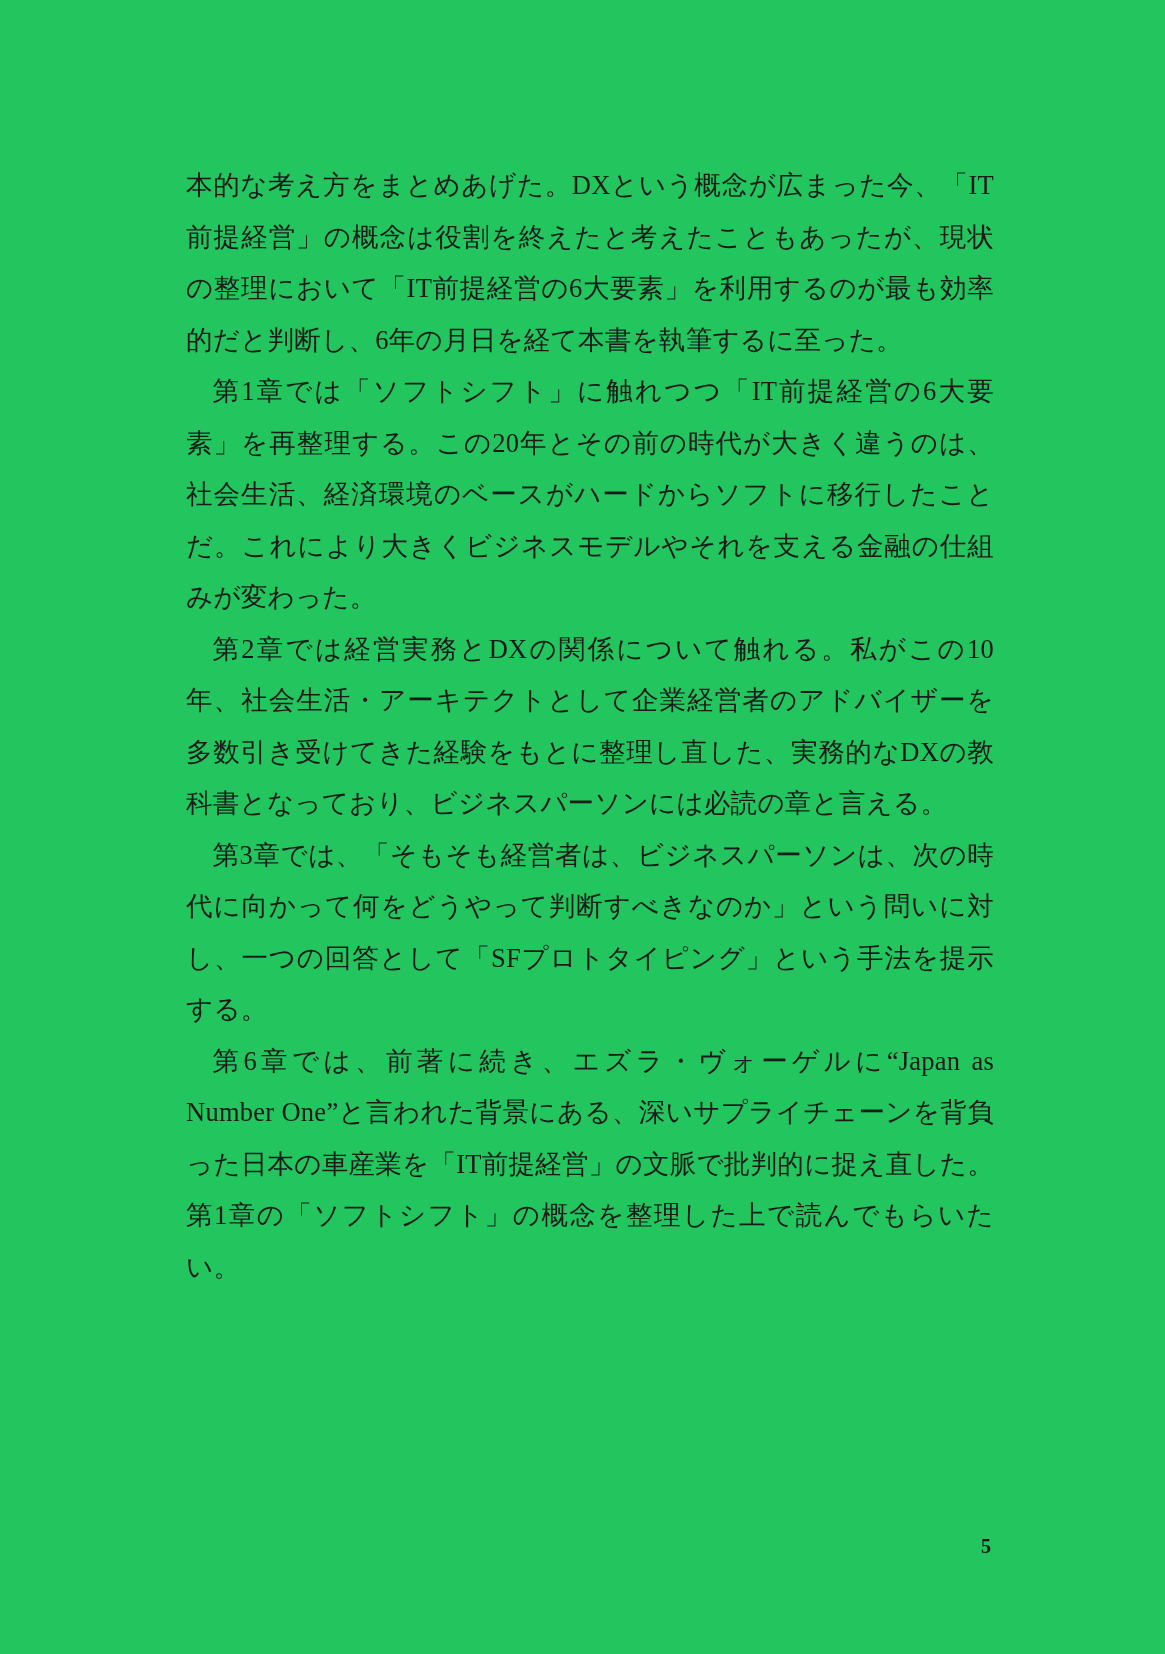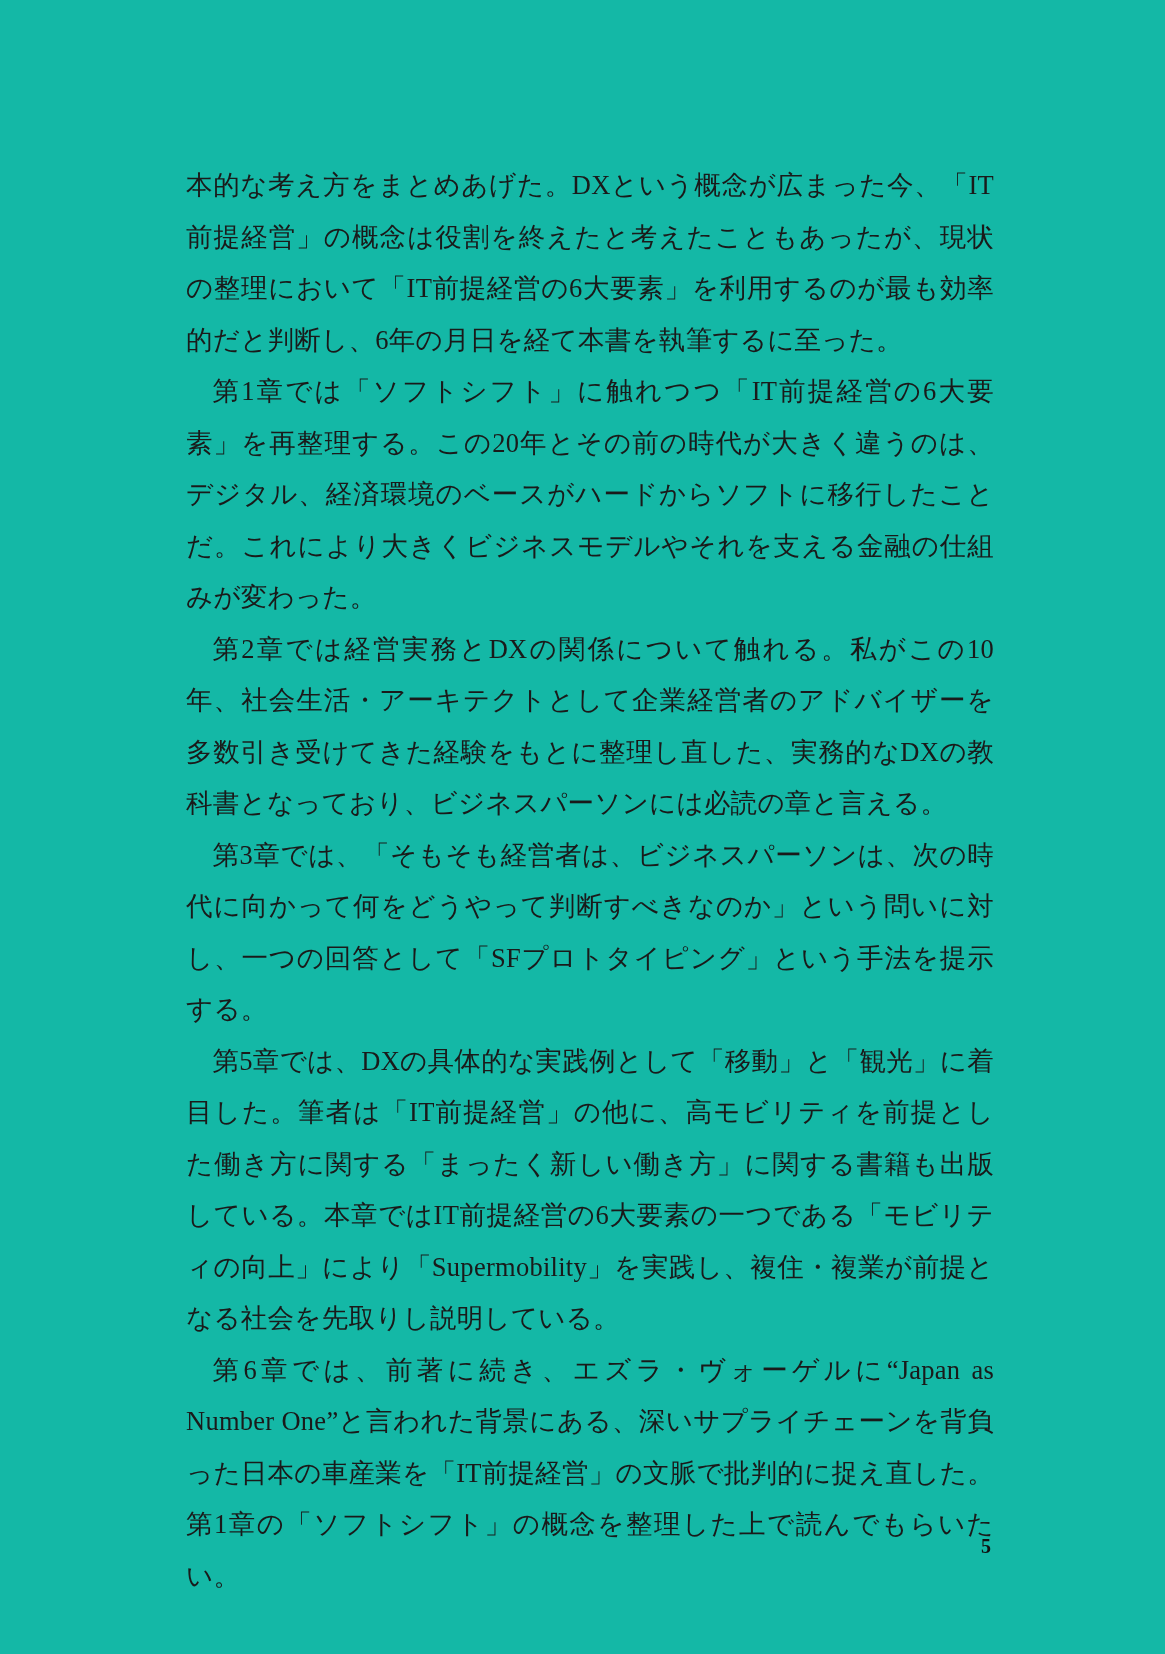--- a/index.html
+++ b/index.html
@@ -8,21 +8,21 @@
     background: #ffffff;
   }
   body {
     font-family: "Liberation Serif", "DejaVu Serif", serif;
     color: #1a1a1a;
   }
   .page {
     position: relative;
     width: 1165px;
     height: 1654px;
-    background: #14b8a6;
+    background: #22c55e;
     overflow: hidden;
     box-sizing: border-box;
   }
   .text-block {
     position: absolute;
     left: 186px;
     top: 160px;
     width: 808px;
   }
   .para {
@@ -48,23 +48,22 @@
     letter-spacing: 0;
   }
 </style>
 </head>
 <body>
 
 <div class="page">
 
   <div class="text-block">
     <p class="para">本的な考え方をまとめあげた。DXという概念が広まった今、「IT前提経営」の概念は役割を終えたと考えたこともあったが、現状の整理において「IT前提経営の6大要素」を利用するのが最も効率的だと判断し、6年の月日を経て本書を執筆するに至った。</p>
-    <p class="para indent">第1章では「ソフトシフト」に触れつつ「IT前提経営の6大要素」を再整理する。この20年とその前の時代が大きく違うのは、デジタル、経済環境のベースがハードからソフトに移行したことだ。これにより大きくビジネスモデルやそれを支える金融の仕組みが変わった。</p>
+    <p class="para indent">第1章では「ソフトシフト」に触れつつ「IT前提経営の6大要素」を再整理する。この20年とその前の時代が大きく違うのは、社会生活、経済環境のベースがハードからソフトに移行したことだ。これにより大きくビジネスモデルやそれを支える金融の仕組みが変わった。</p>
     <p class="para indent">第2章では経営実務とDXの関係について触れる。私がこの10年、社会生活・アーキテクトとして企業経営者のアドバイザーを多数引き受けてきた経験をもとに整理し直した、実務的なDXの教科書となっており、ビジネスパーソンには必読の章と言える。</p>
     <p class="para indent">第3章では、「そもそも経営者は、ビジネスパーソンは、次の時代に向かって何をどうやって判断すべきなのか」という問いに対し、一つの回答として「SFプロトタイピング」という手法を提示する。</p>
-    <p class="para indent">第5章では、DXの具体的な実践例として「移動」と「観光」に着目した。筆者は「IT前提経営」の他に、高モビリティを前提とした働き方に関する「まったく新しい働き方」に関する書籍も出版している。本章ではIT前提経営の6大要素の一つである「モビリティの向上」により「Supermobility」を実践し、複住・複業が前提となる社会を先取りし説明している。</p>
     <p class="para indent">第6章では、前著に続き、エズラ・ヴォーゲルに“Japan as Number One”と言われた背景にある、深いサプライチェーンを背負った日本の車産業を「IT前提経営」の文脈で批判的に捉え直した。第1章の「ソフトシフト」の概念を整理した上で読んでもらいたい。</p>
 
   </div>
 
   <div class="page-number">5</div>
 
 </div>
 
 </body></html>

